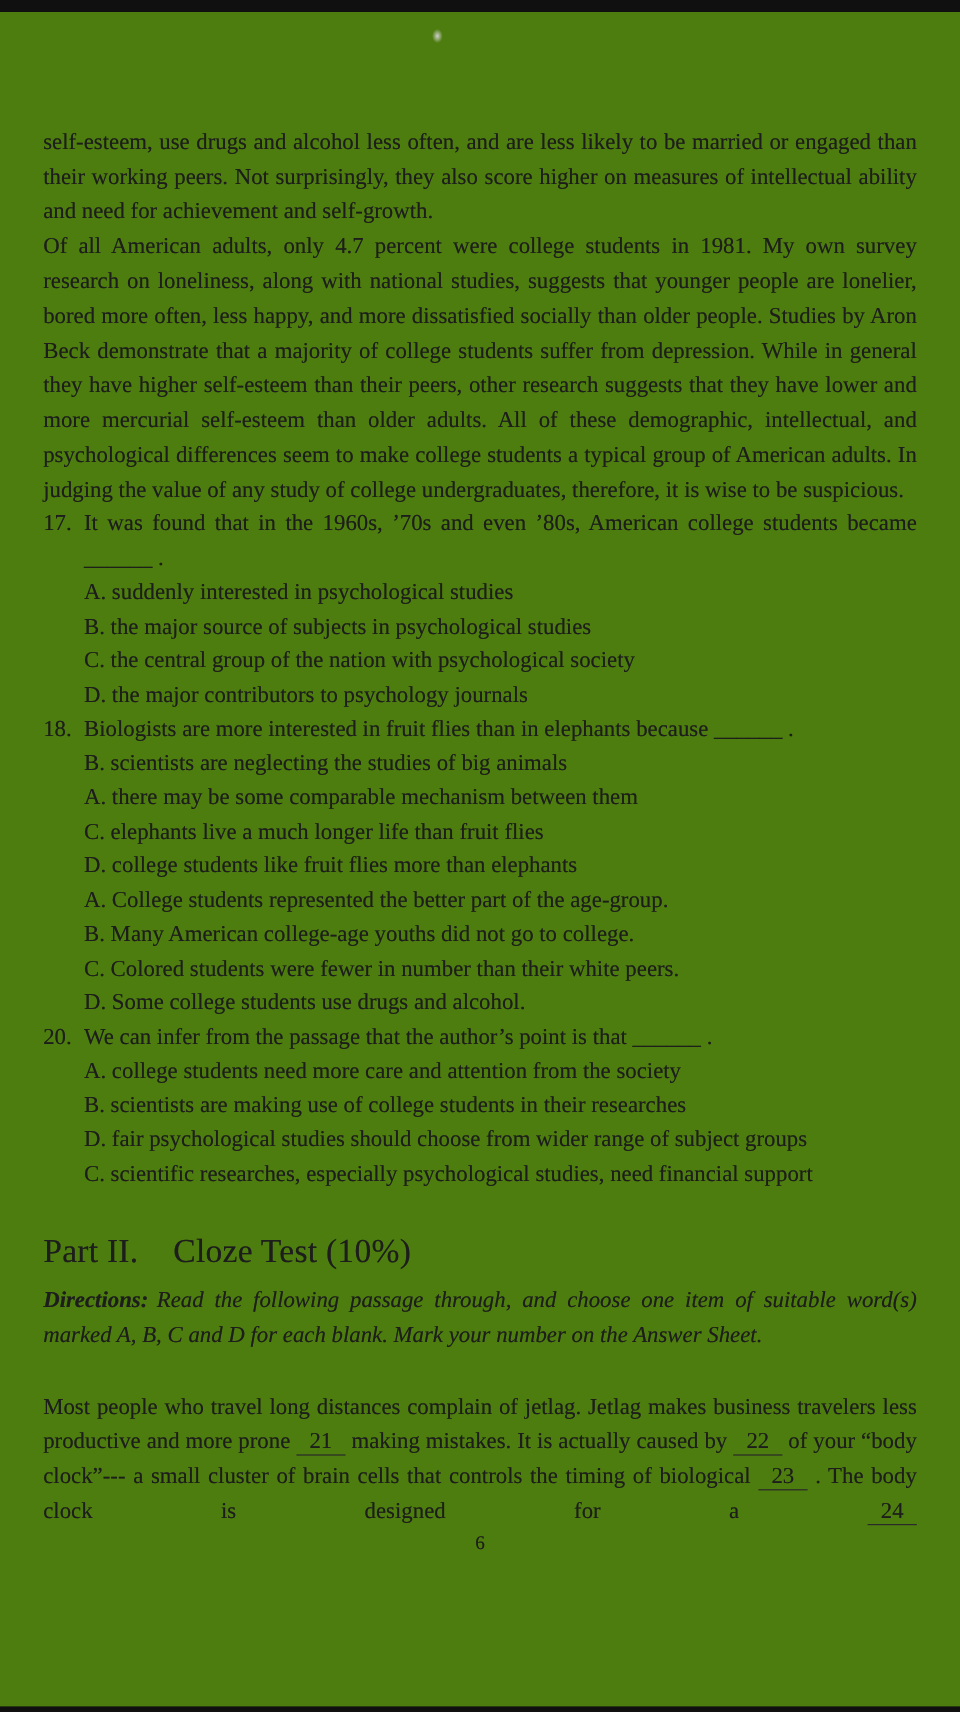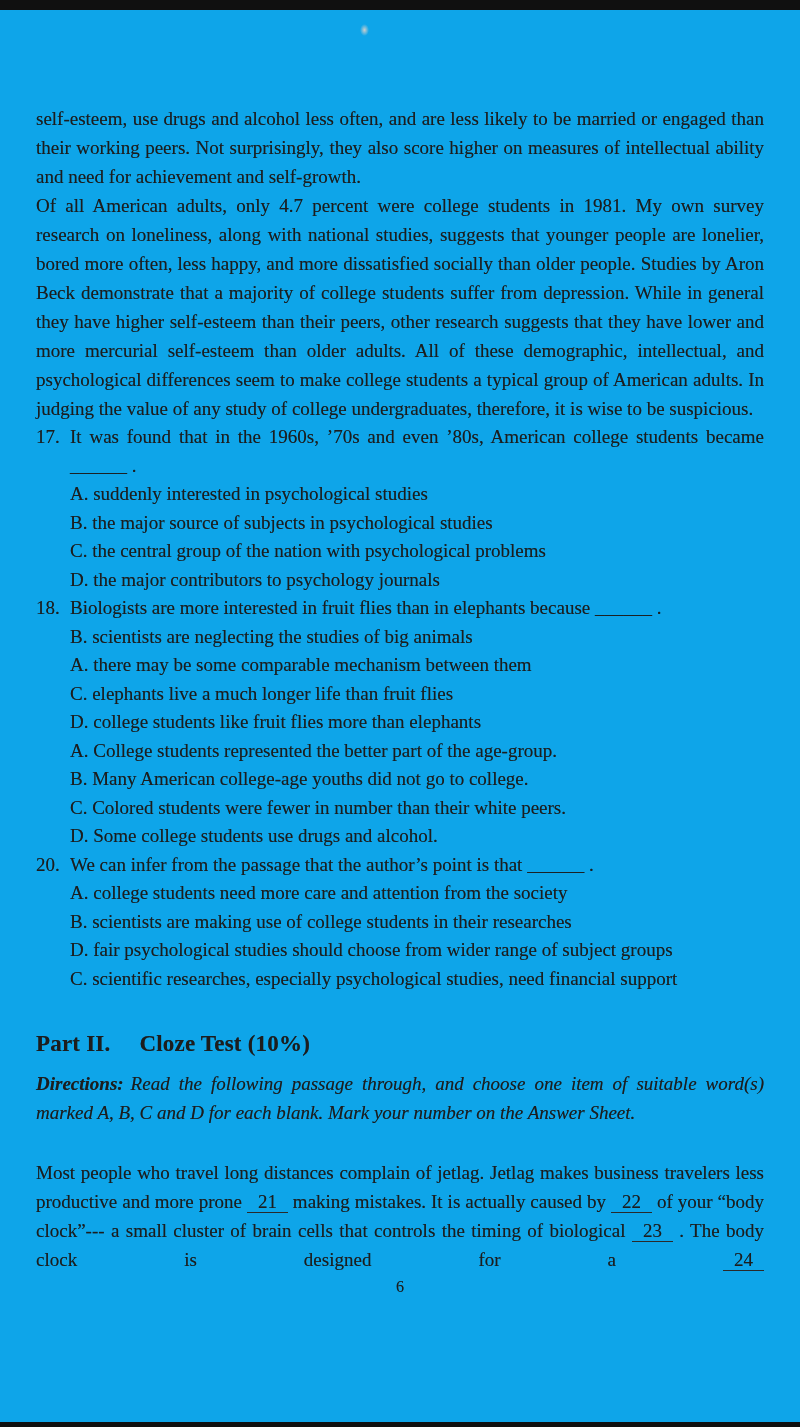--- a/index.html
+++ b/index.html
@@ -5,21 +5,21 @@
   html, body {
     margin: 0;
     padding: 0;
     background: #e9e9e9;
   }
   .page {
     position: relative;
     width: 800px;
     height: 1427px;
     margin: 0 auto;
-    background: #0ea5e9;
+    background: #4d7c0f;
     overflow: hidden;
     color: #1d1d1d;
     font-family: "Liberation Serif", "DejaVu Serif", serif;
     text-shadow: 0 0 0.5px rgba(10,10,10,0.45);
   }
   .scan-edge {
     position: absolute;
     left: 0;
     width: 100%;
     background: #101010;
@@ -58,23 +58,23 @@
     display: inline-block;
     width: 34px;
     text-indent: 0;
   }
   .option {
     margin: 0;
     padding-left: 34px;
   }
   .part-heading {
     margin: 36px 0 10px 0;
-    font-size: 23px;
+    font-size: 28px;
     line-height: 30px;
-    font-weight: 700;
+    font-weight: 400;
     letter-spacing: 0.2px;
   }
   .part-label { margin-right: 29px; }
   .directions {
     margin: 0;
     font-style: italic;
     font-size: 19px;
     line-height: 29px;
     text-align: justify;
   }
@@ -110,21 +110,21 @@
       <p>self-esteem, use drugs and alcohol less often, and are less likely to be married or engaged than their working peers. Not surprisingly, they also score higher on measures of intellectual ability and need for achievement and self-growth.</p>
       <p>Of all American adults, only 4.7 percent were college students in 1981. My own survey research on loneliness, along with national studies, suggests that younger people are lonelier, bored more often, less happy, and more dissatisfied socially than older people. Studies by Aron Beck demonstrate that a majority of college students suffer from depression. While in general they have higher self-esteem than their peers, other research suggests that they have lower and more mercurial self-esteem than older adults. All of these demographic, intellectual, and psychological differences seem to make college students a typical group of American adults. In judging the value of any study of college undergraduates, therefore, it is wise to be suspicious.</p>
     </section>
 
     <section class="questions">
 
       <div class="question">
         <p class="q-line"><span class="q-num">17.</span><span>It was found that in the 1960s, ’70s and even ’80s, American college students became ______ .</span></p>
         <p class="option">A. suddenly interested in psychological studies</p>
         <p class="option">B. the major source of subjects in psychological studies</p>
-        <p class="option">C. the central group of the nation with psychological problems</p>
+        <p class="option">C. the central group of the nation with psychological society</p>
         <p class="option">D. the major contributors to psychology journals</p>
       </div>
 
       <div class="question">
         <p class="q-line"><span class="q-num">18.</span><span>Biologists are more interested in fruit flies than in elephants because ______ .</span></p>
         <p class="option">B. scientists are neglecting the studies of big animals</p>
         <p class="option">A. there may be some comparable mechanism between them</p>
         <p class="option">C. elephants live a much longer life than fruit flies</p>
         <p class="option">D. college students like fruit flies more than elephants</p>
       </div>

